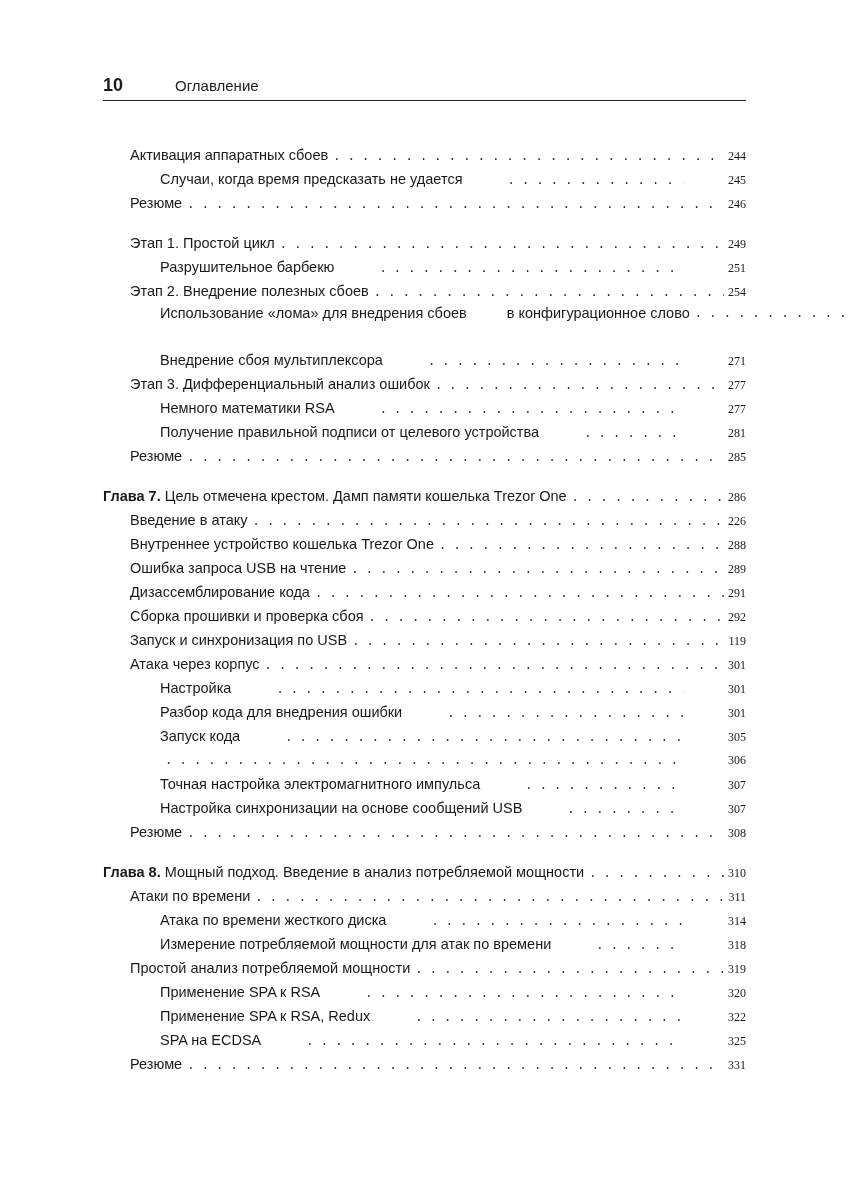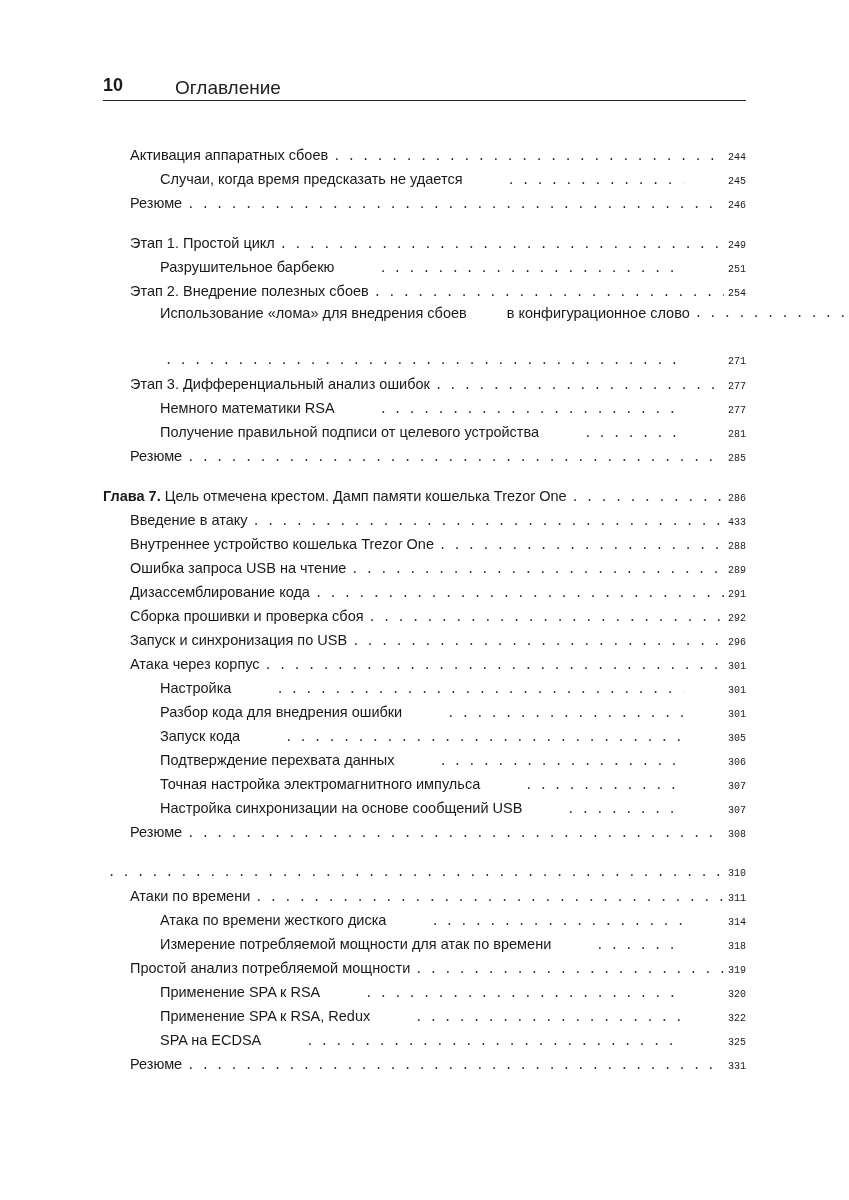--- a/index.html
+++ b/index.html
@@ -1,37 +1,37 @@
 <!DOCTYPE html>
 <html><head>
   <meta charset="utf-8">
   <style>
     html, body { margin: 0; padding: 0; background: #ffffff; }
     body { width: 849px; height: 1200px; position: relative; overflow: hidden;
            font-family: "Liberation Sans", sans-serif; color: #1a1a1a; }
     .header { position: absolute; left: 103px; top: 72px; width: 643px; height: 28px;
               border-bottom: 1px solid #222; }
     .page-num { position: absolute; left: 0; top: 3px; font-weight: bold; font-size: 18px; }
-    .running-title { position: absolute; left: 72px; top: 5px; font-size: 19px; color: #222; }
+    .running-title { position: absolute; left: 72px; top: 5px; font-size: 15px; color: #222; }
     .toc { position: absolute; left: 103px; top: 143px; width: 643px; }
     .entry { position: relative; display: flex; align-items: baseline; height: 24px;
              font-size: 14.5px; line-height: 24px; white-space: nowrap; }
     .entry.l1 { padding-left: 27px; }
     .entry.l2 { padding-left: 57px; gap: 40px; }
     .entry.multi { height: 45px; line-height: 21px; align-items: stretch; }
     .entry.multi .line1 { height: 21px; }
     .entry.multi .line2 { display: flex; align-items: flex-start; height: 24px; }
     .label { flex: 0 0 auto; }
     .label b { font-weight: bold; }
     .dots { flex: 1 1 auto; overflow: hidden; margin: 0 4px 0 5px;
             font-family: "DejaVu Sans Mono", monospace; font-size: 12px; letter-spacing: 3.2px;
             color: #222; }
     .dots::before { content: ". . . . . . . . . . . . . . . . . . . . . . . . . . . . . . . . . . . . . . . . . . . . . . . . . . . . . . . . . . . . . . . . . . . . . . . . . . . . . . . . . ";
                     letter-spacing: 0; white-space: pre; }
-    .pg { flex: 0 0 auto; font-family: Liberation Mono, monospace; font-size: 10px; }
+    .pg { flex: 0 0 auto; font-family: Liberation Serif, serif; font-size: 12px; }
     .gap { height: 16px; }
   </style>
 </head>
 <body>
 
 <div class="header">
   <span class="page-num">10</span>
   <span class="running-title">Оглавление</span>
 </div>
 
@@ -69,20 +69,21 @@
     </div>
   <div class="entry l2 multi">
     <div class="line1"><span class="label">Использование «лома» для внедрения сбоев</span></div>
     <div class="line2">
         <span class="label">в конфигурационное слово</span>
         <span class="dots"></span>
         <span class="pg">254</span>
       </div>
   </div>
   <div class="entry l2">
+      <span class="label">Внедрение сбоя мультиплексора</span>
       <span class="dots"></span>
       <span class="pg">271</span>
     </div>
   <div class="entry l1">
       <span class="label">Этап 3. Дифференциальный анализ ошибок</span>
       <span class="dots"></span>
       <span class="pg">277</span>
     </div>
   <div class="entry l2">
       <span class="label">Немного математики RSA</span>
@@ -101,21 +102,21 @@
     </div>
   <div class="gap"></div>
   <div class="entry">
       <span class="label"><b>Глава 7.</b> <span>Цель отмечена крестом. Дамп памяти кошелька Trezor One</span></span>
       <span class="dots"></span>
       <span class="pg">286</span>
     </div>
   <div class="entry l1">
       <span class="label">Введение в атаку</span>
       <span class="dots"></span>
-      <span class="pg">433</span>
+      <span class="pg">226</span>
     </div>
   <div class="entry l1">
       <span class="label">Внутреннее устройство кошелька Trezor One</span>
       <span class="dots"></span>
       <span class="pg">288</span>
     </div>
   <div class="entry l1">
       <span class="label">Ошибка запроса USB на чтение</span>
       <span class="dots"></span>
       <span class="pg">289</span>
@@ -126,21 +127,21 @@
       <span class="pg">291</span>
     </div>
   <div class="entry l1">
       <span class="label">Сборка прошивки и проверка сбоя</span>
       <span class="dots"></span>
       <span class="pg">292</span>
     </div>
   <div class="entry l1">
       <span class="label">Запуск и синхронизация по USB</span>
       <span class="dots"></span>
-      <span class="pg">296</span>
+      <span class="pg">119</span>
     </div>
   <div class="entry l1">
       <span class="label">Атака через корпус</span>
       <span class="dots"></span>
       <span class="pg">301</span>
     </div>
   <div class="entry l2">
       <span class="label">Настройка</span>
       <span class="dots"></span>
       <span class="pg">301</span>
@@ -149,41 +150,41 @@
       <span class="label">Разбор кода для внедрения ошибки</span>
       <span class="dots"></span>
       <span class="pg">301</span>
     </div>
   <div class="entry l2">
       <span class="label">Запуск кода</span>
       <span class="dots"></span>
       <span class="pg">305</span>
     </div>
   <div class="entry l2">
-      <span class="label">Подтверждение перехвата данных</span>
       <span class="dots"></span>
       <span class="pg">306</span>
     </div>
   <div class="entry l2">
       <span class="label">Точная настройка электромагнитного импульса</span>
       <span class="dots"></span>
       <span class="pg">307</span>
     </div>
   <div class="entry l2">
       <span class="label">Настройка синхронизации на основе сообщений USB</span>
       <span class="dots"></span>
       <span class="pg">307</span>
     </div>
   <div class="entry l1">
       <span class="label">Резюме</span>
       <span class="dots"></span>
       <span class="pg">308</span>
     </div>
   <div class="gap"></div>
   <div class="entry">
+      <span class="label"><b>Глава 8.</b> <span>Мощный подход. Введение в анализ потребляемой мощности</span></span>
       <span class="dots"></span>
       <span class="pg">310</span>
     </div>
   <div class="entry l1">
       <span class="label">Атаки по времени</span>
       <span class="dots"></span>
       <span class="pg">311</span>
     </div>
   <div class="entry l2">
       <span class="label">Атака по времени жесткого диска</span>

